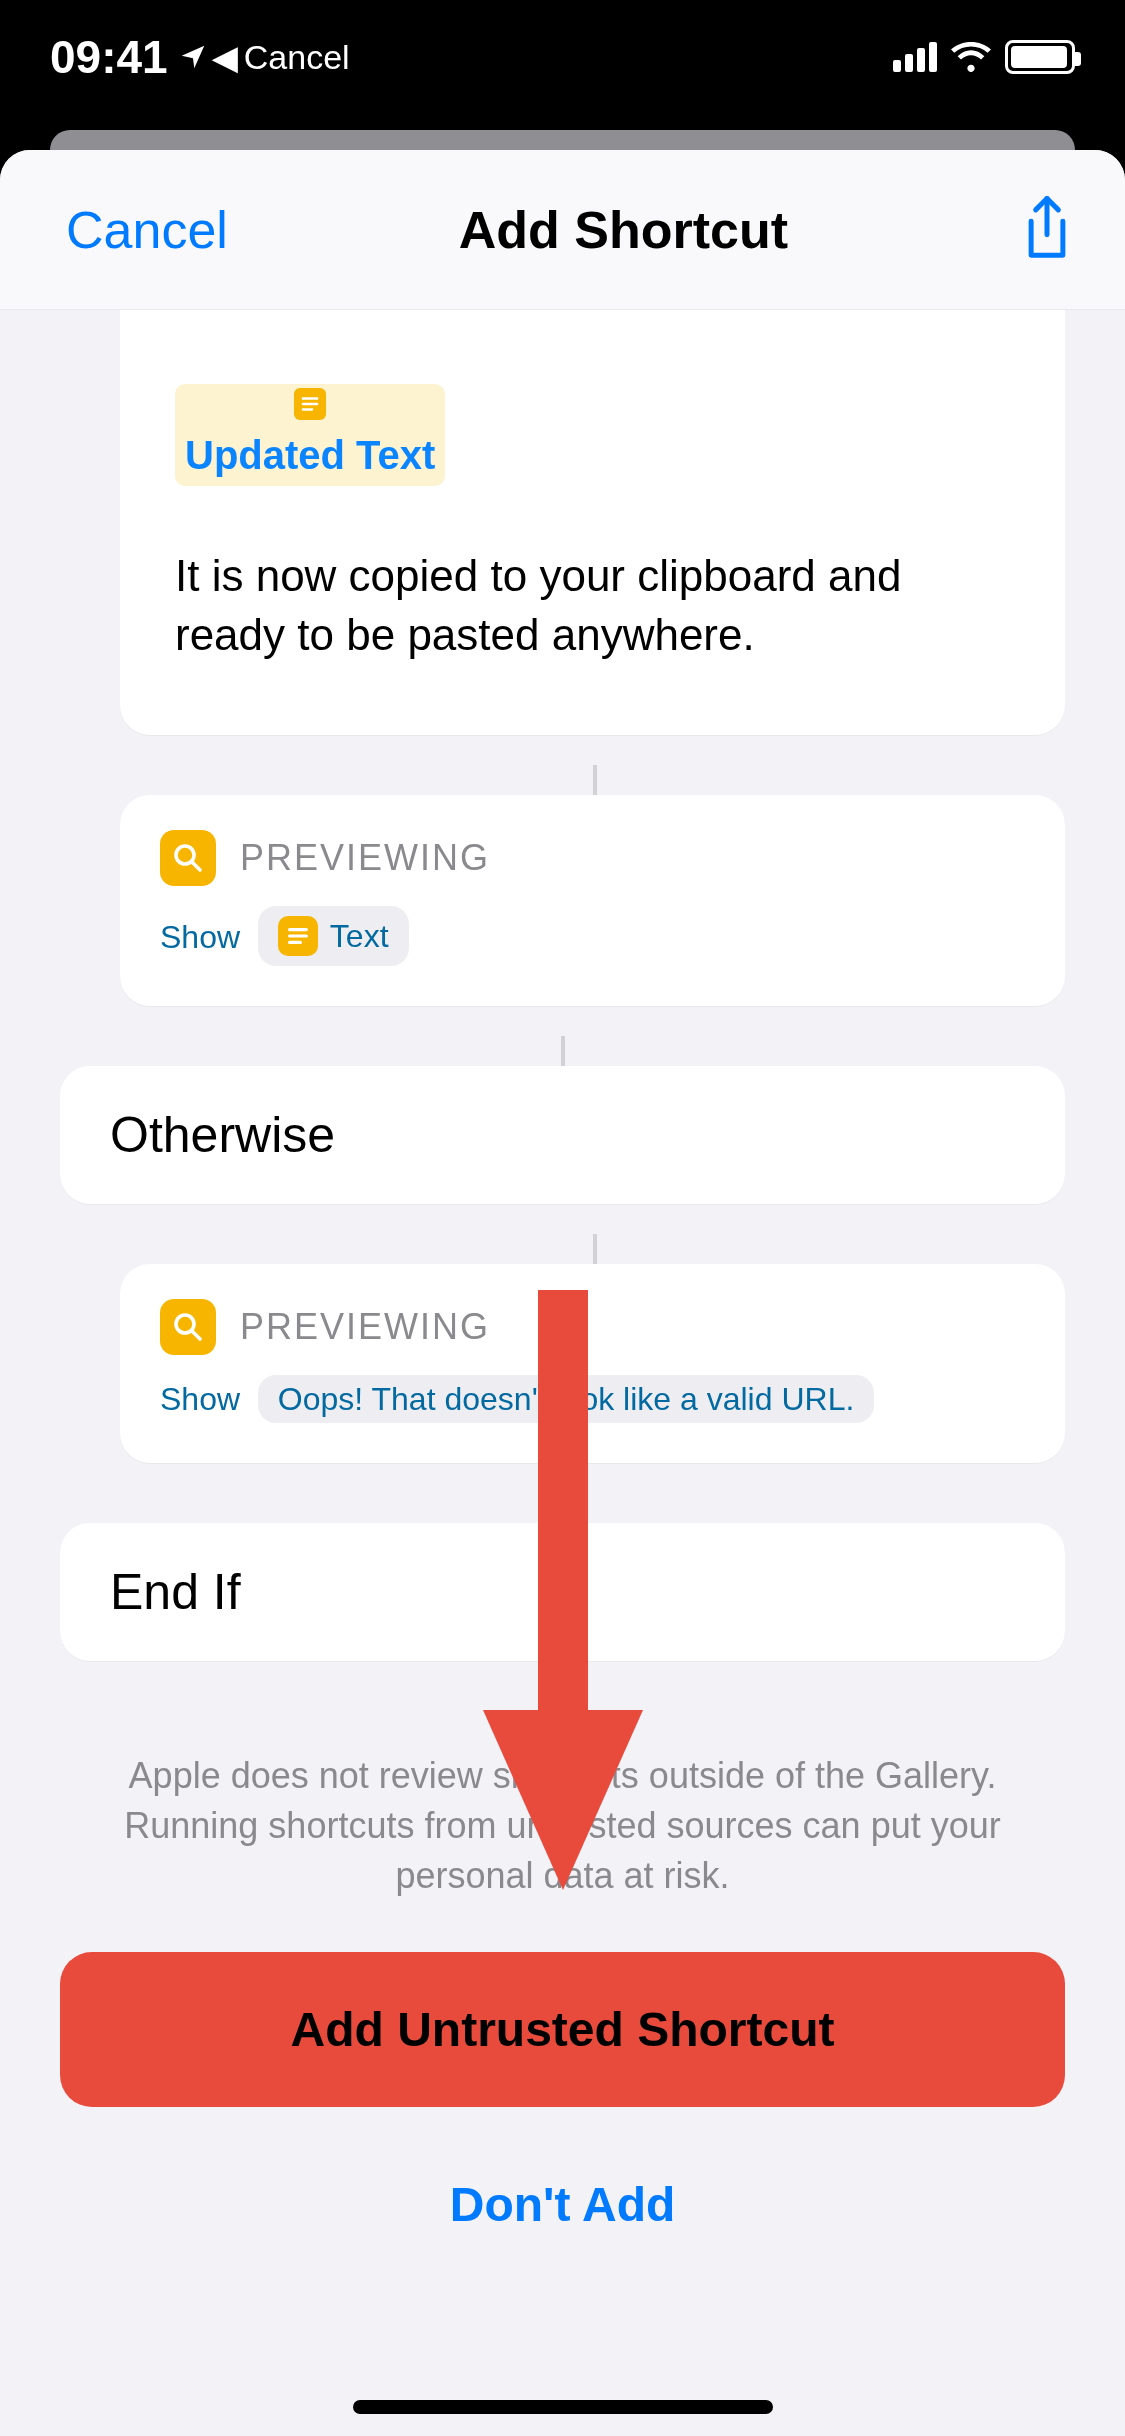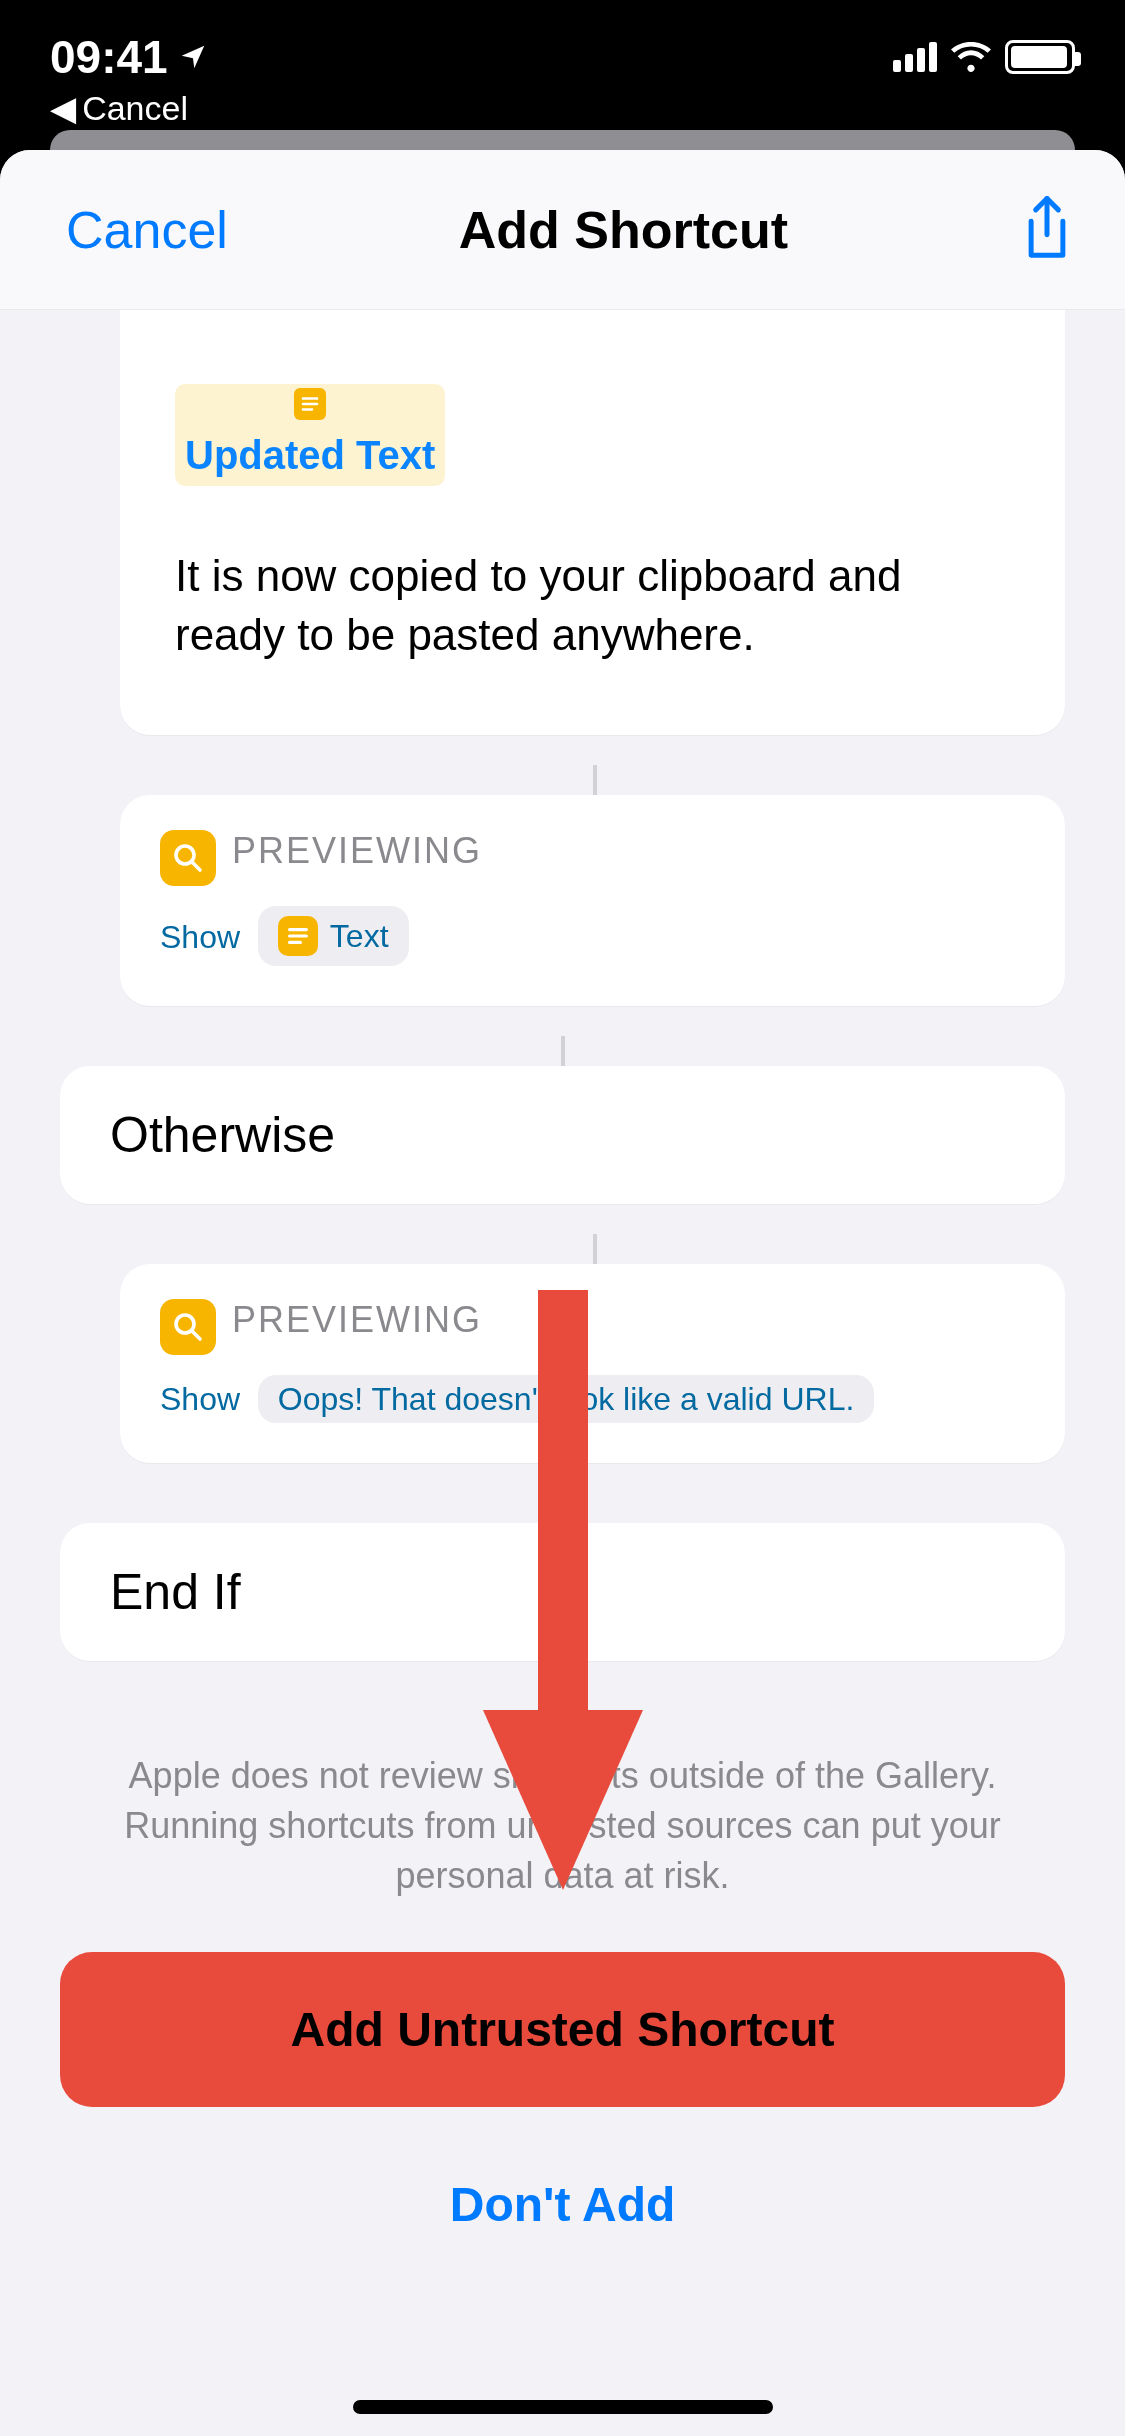--- a/index.html
+++ b/index.html
@@ -1,21 +1,21 @@
 <!DOCTYPE html>
 <html><head>
 <meta charset="utf-8">
 <style>
   * { margin: 0; padding: 0; box-sizing: border-box; font-family: -apple-system, BlinkMacSystemFont, "Helvetica Neue", sans-serif; }
   html, body { width: 1125px; height: 2436px; background: #000; overflow: hidden; }
   .device { width: 1125px; height: 2436px; position: relative; background: #000; }
 
   
   .status-bar { position: absolute; top: 0; left: 0; right: 0; height: 130px; color: #fff; display: flex; align-items: flex-start; justify-content: space-between; padding: 30px 50px 0 50px; }
-  .status-left { display: flex; flex-direction: column; gap: 4px; }
+  .status-left { display: flex; flex-direction: row; gap: 4px; }
   .status-time-row { display: flex; align-items: center; gap: 10px; font-size: 46px; font-weight: 600; }
   .status-back-row { display: flex; align-items: center; gap: 6px; font-size: 34px; }
   .status-right { display: flex; align-items: center; gap: 14px; margin-top: 10px; }
   .status-bars { display: inline-flex; align-items: flex-end; gap: 4px; }
   .status-bars span { width: 8px; background: #fff; border-radius: 2px; }
   .status-bars span:nth-child(1){height:12px;}
   .status-bars span:nth-child(2){height:18px;}
   .status-bars span:nth-child(3){height:24px;}
   .status-bars span:nth-child(4){height:30px;}
   .wifi-icon svg, .loc-icon svg { display:block; }
@@ -43,21 +43,21 @@
   
   .card-text-top { border-top-left-radius:0; border-top-right-radius:0; padding: 15px 55px 70px 55px; }
   .body-text { font-size:44px; color:#000; line-height:1.35; }
   .token { display:inline-flex; align-items:center; gap:8px; background:#fdf3d0; border-radius:10px; padding:4px 10px; vertical-align:middle;flex-direction:column; }
   .token-icon { width:32px; height:32px; background:#f7b500; border-radius:6px; display:inline-flex; align-items:center; justify-content:center; }
   .token-icon svg { display:block; }
   .token-label { color:#0a84ff; font-weight:600; font-size:40px; }
 
   
   .preview-card { padding: 35px 40px 40px 40px; }
-  .preview-header { display:flex; align-items:flex-start; gap:16px; margin-bottom:20px; }
+  .preview-header { display:flex; align-items:center; gap:24px; margin-bottom:20px; }
   .preview-icon { width:56px; height:56px; background:#f7b500; border-radius:14px; display:flex; align-items:center; justify-content:center; }
   .preview-label { color:#8a8a8e; font-size:36px; letter-spacing:2px; font-weight:500; }
   .preview-body { font-size:32px; color:#0369a1; line-height:1.5; }
   .pill { background:#eeeef2; border-radius:18px; padding:6px 20px; display:inline-flex; align-items:center; gap:12px; }
   .pill .tok-icon { width:40px; height:40px; background:#f7b500; border-radius:10px; display:inline-flex; align-items:center; justify-content:center; }
   .pill-text { font-weight:500; }
 
   
   .simple-card { padding: 40px 50px; font-size:50px; font-weight:500; color:#000; }
 

